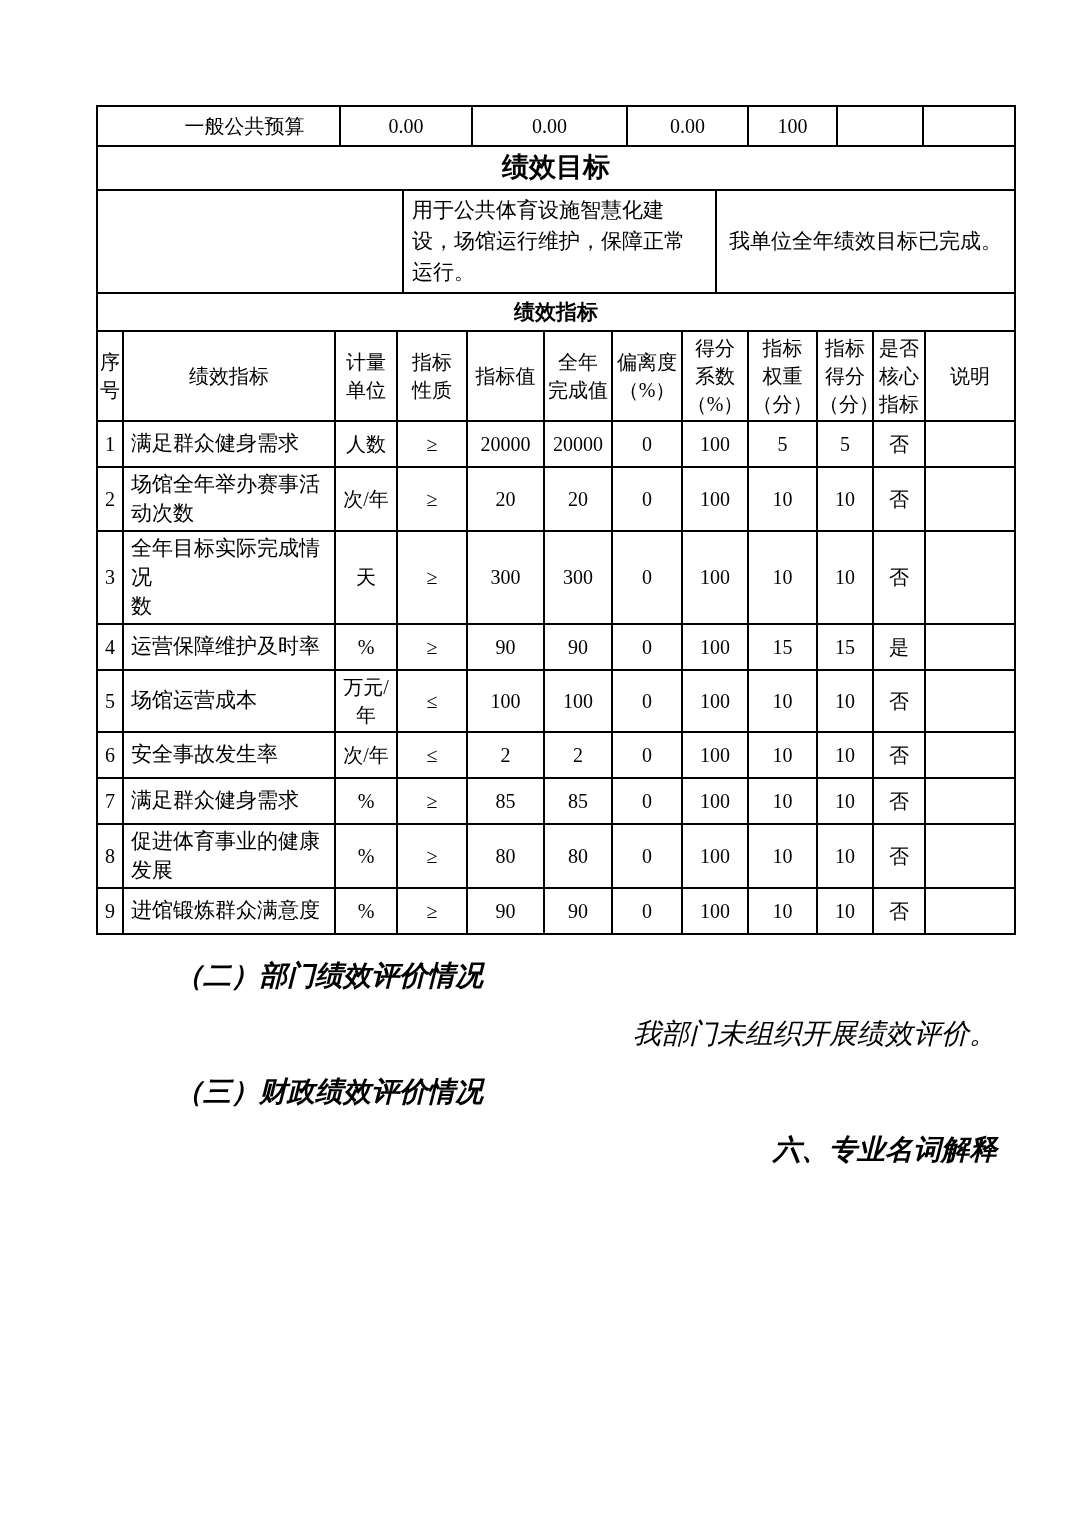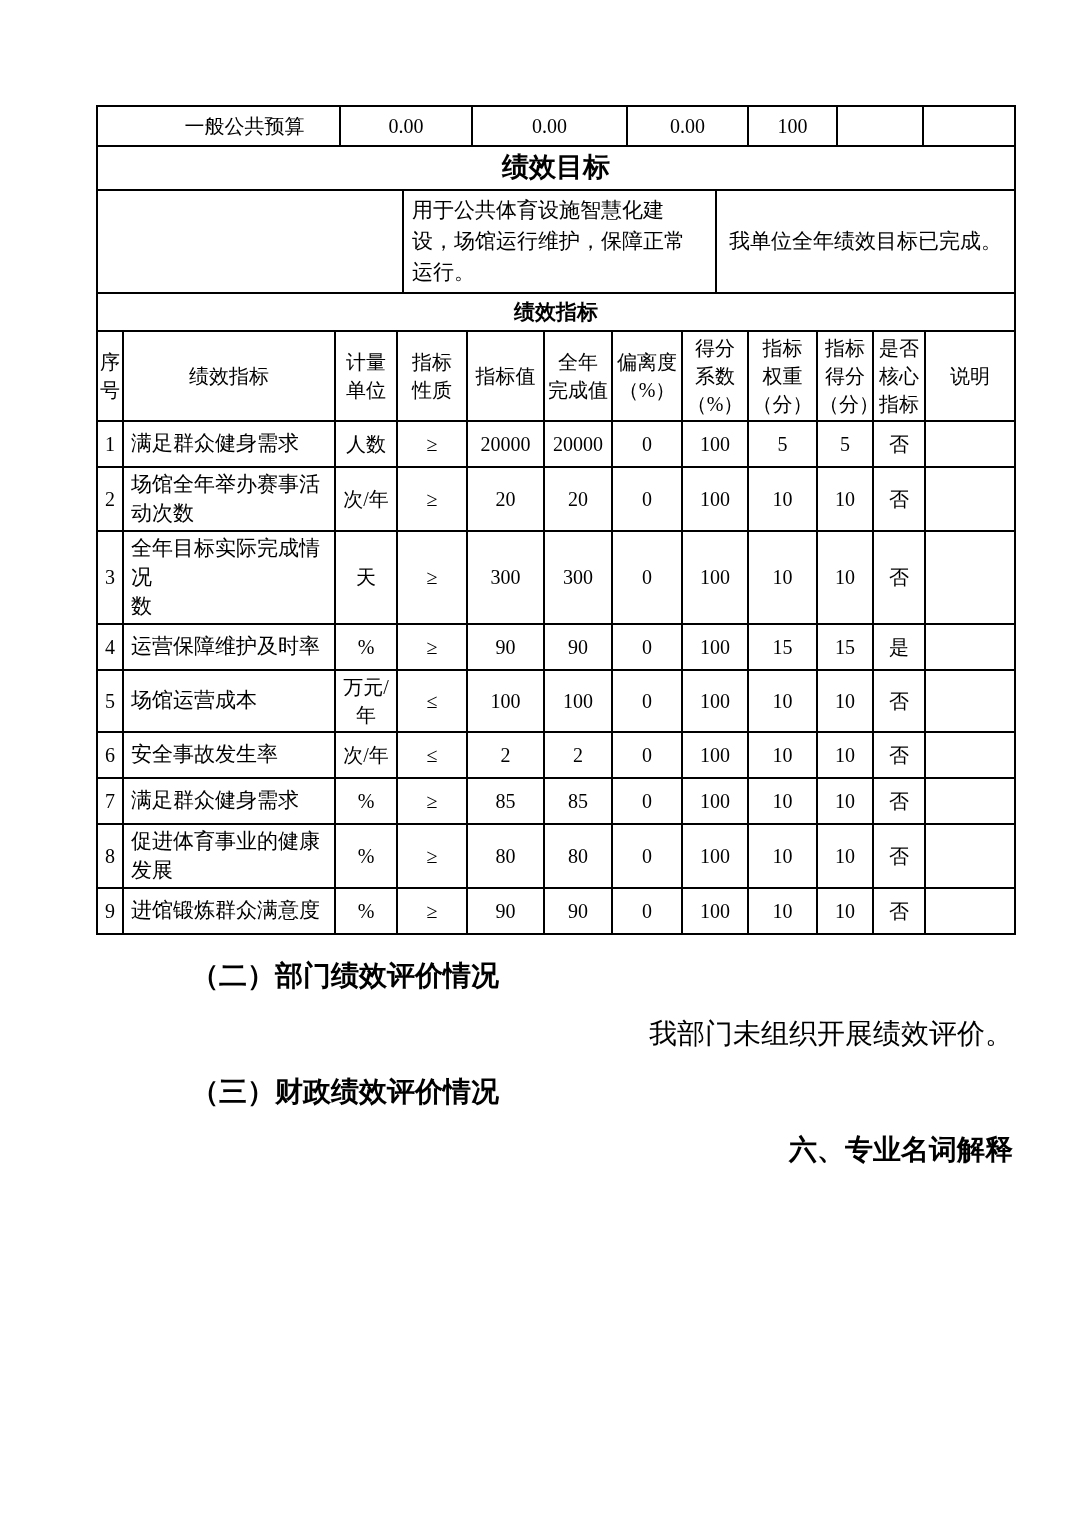--- a/index.html
+++ b/index.html
@@ -58,24 +58,25 @@
   .tC td.name-cell {
     text-align: left;
     padding-left: 7px;
     padding-right: 4px;
     font-size: 21px;
     line-height: 29px;
   }
   
   .text-section {
     margin-top: 12px;
-    margin-left: 17px;
+    margin-left: 1px;
     width: 900px;
     font-size: 28px;
     line-height: 58px;
+    font-style: italic;
   }
   .sec-heading {
     padding-left: 78px;
     font-weight: bold;
     font-family: "Liberation Serif", "DejaVu Serif", serif;
   }
   .sec-heading.sans {
     font-family: "Liberation Sans", "DejaVu Sans", sans-serif;
     text-align: right;
   }

